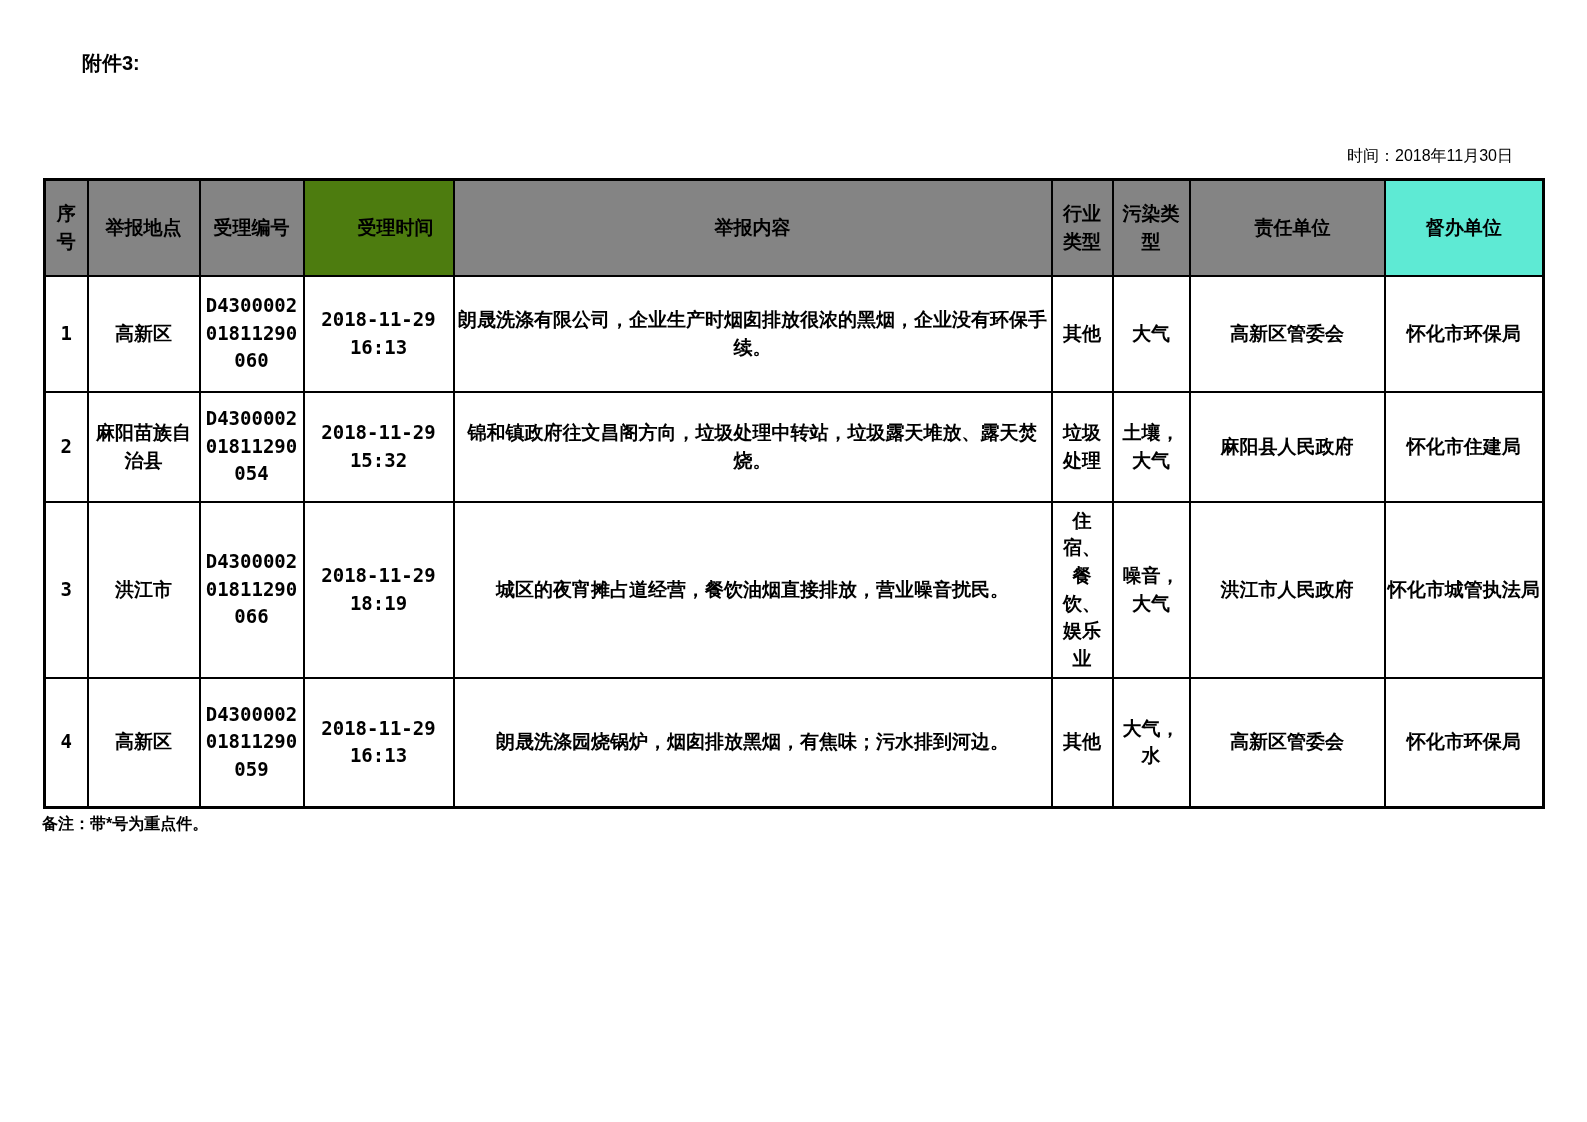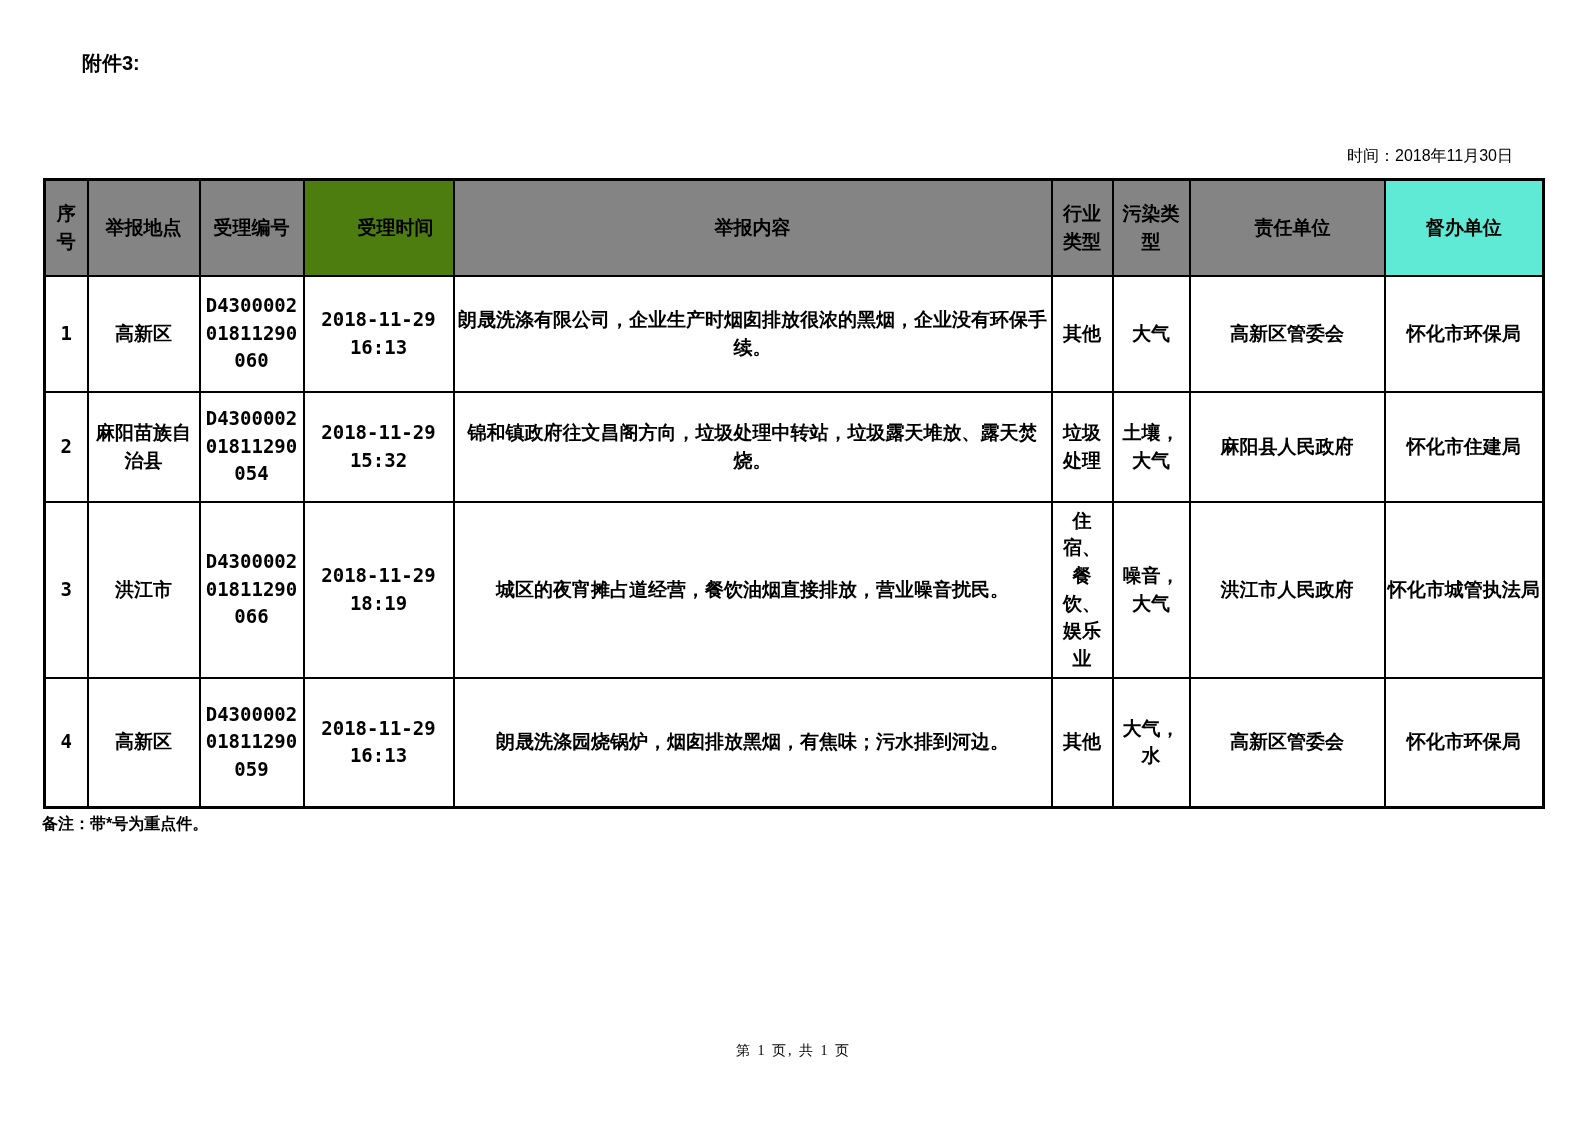--- a/index.html
+++ b/index.html
@@ -172,15 +172,14 @@
           <td class="cell-industry">其他</td>
           <td class="cell-pollution">大气，水</td>
           <td class="cell-responsible-unit">高新区管委会</td>
           <td class="cell-supervising-unit">怀化市环保局</td>
         </tr>
       </tbody>
   </table>
 
   <div class="note">备注：带*号为重点件。</div>
 
-  <div class="footer">第 1 页, 共 1 页</div>
 
 </div>
 
 </body></html>

